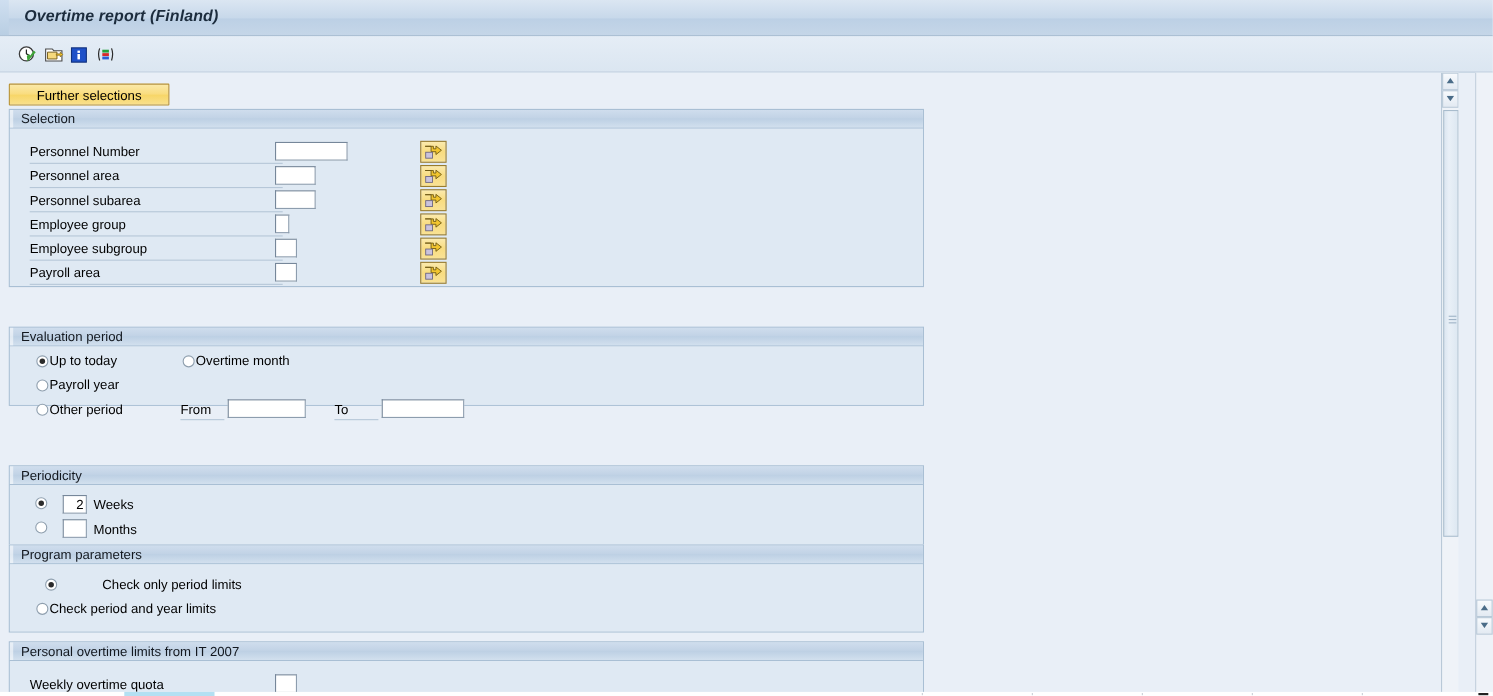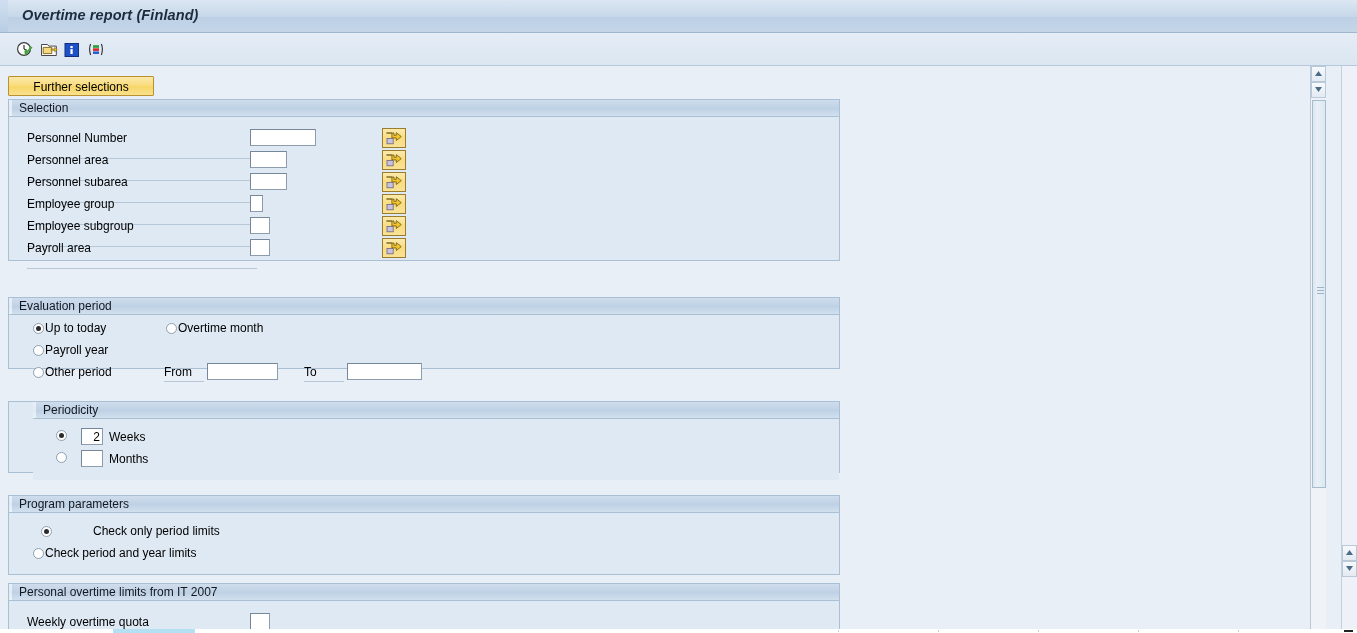--- a/index.html
+++ b/index.html
@@ -150,21 +150,21 @@
     height: 22px;
   }
   .sel-label {
     position: absolute;
     left: 18px;
     top: 3px;
     width: 230px;
     font-size: 12px;
     color: #000;
     border-bottom: 1px solid #b6c7d8;
-    padding-bottom: 13px;
+    padding-bottom: 3px;
     white-space: nowrap;
     box-sizing: border-box;
   }
   .sel-input {
     position: absolute;
     top: 1px;
     height: 17px;
     background: #ffffff;
     border: 1px solid #8d9dae;
     border-top-color: #76879a;
@@ -461,21 +461,21 @@
         </div>
 
         <span class="plain-label" style="left:155px; top:50px; width:40px;">From</span>
         <input class="sel-input" style="left: 198px; top: 48px; width: 71px;" value="">
 
         <span class="plain-label" style="left:295px; top:50px; width:40px;">To</span>
         <input class="sel-input" style="left: 338px; top: 48px; width: 75px;" value="">
       </div>
     </div>
 
-    <div class="panel" style="top:335px; height:72px;padding-left:24px;">
+    <div class="panel" style="top:357px; height:72px;">
       <div class="panel-header">
         <span class="ph-tick"></span>
         <span class="panel-header-text">Periodicity</span>
       </div>
       <div class="panel-body" style="height:61px;">
 
         <div class="radio-row" style="left:23px; top:11px;">
           <span class="radio checked"></span>
         </div>
         <input class="sel-input" style="left: 48px; top: 9px; width: 22px; text-align: right;" value="2">

